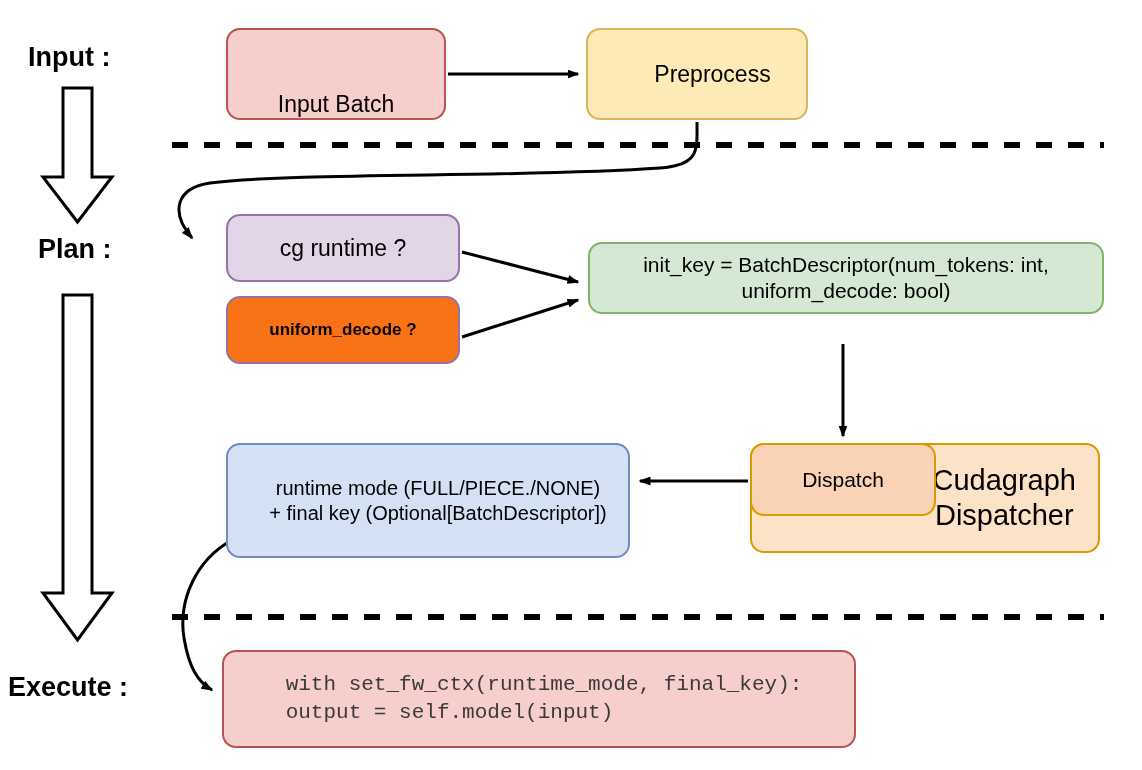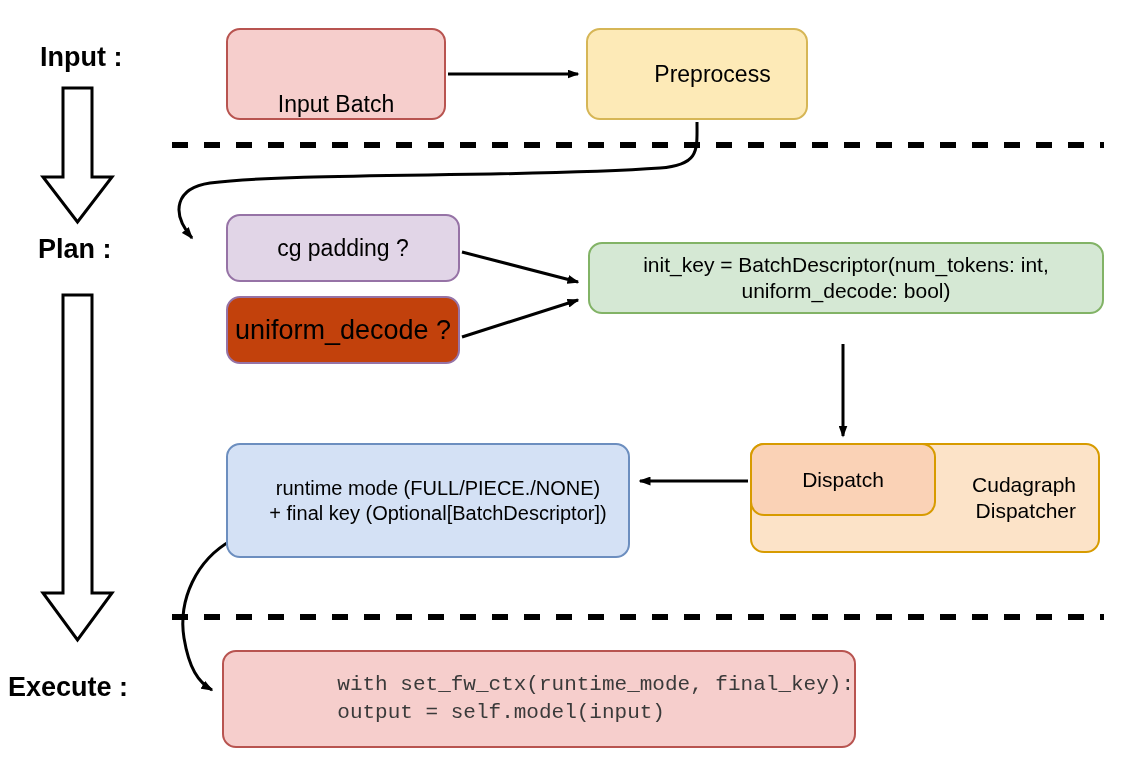--- a/index.html
+++ b/index.html
@@ -64,61 +64,61 @@
     font-size: 23px;
     padding-left: 31px;
   }
   .n-cg-padding {
     left: 226px; top: 214px; width: 234px; height: 68px;
     background: #e1d5e7; border-color: #9673a6;
     font-size: 23px;
   }
   .n-uniform-decode {
     left: 226px; top: 296px; width: 234px; height: 68px;
-    background: #c2410c; border-color: #9673a6;
-    font-size: 27px;
+    background: #f97316; border-color: #9673a6;
+    font-size: 17px;
+    font-weight: bold;
   }
   .n-init-key {
     left: 588px; top: 242px; width: 516px; height: 72px;
     background: #d5e8d4; border-color: #82b366;
     font-size: 21px;
   }
   .n-runtime-mode {
     left: 226px; top: 443px; width: 404px; height: 115px;
     background: #d4e1f5; border-color: #6c8ebf;
     font-size: 20px;
     padding-left: 20px;
   }
   .n-cudagraph-dispatcher {
     left: 750px; top: 443px; width: 350px; height: 110px;
     background: #fce3c8; border-color: #d79b00;
-    font-size: 21px;
+    font-size: 29px;
     justify-content: flex-end;
     align-items: center;
     padding-right: 22px;
-    text-align: right;
   }
   .n-dispatch {
     left: 750px; top: 443px; width: 186px; height: 73px;
     background: #fad2b6; border-color: #d79b00;
     font-size: 21px;
   }
   .n-exec-code {
     left: 222px; top: 650px; width: 634px; height: 98px;
     background: #f6cecc; border-color: #b85450;
     font-family: "Liberation Mono", "DejaVu Sans Mono", monospace;
     font-size: 21px;
-    justify-content: flex-end;
+    justify-content: center;
     text-align: left;
     padding-left: 10px;
     color: #3a3a3a;
     line-height: 1.32;
   }
 
-  .lbl-input   { left: 40px;  top: 42px; }
+  .lbl-input   { left: 28px;  top: 42px; }
   .lbl-plan    { left: 38px;  top: 234px; }
   .lbl-execute { left: 8px;   top: 672px; }
 </style>
 </head>
 <body>
 
 <div id="diagram-root">
 
   <svg id="edge-layer" viewBox="0 0 1142 770">
     <defs>
@@ -155,21 +155,21 @@
 
   <div class="node n-input-batch">
     <span class="node-text">Input Batch</span>
   </div>
 
   <div class="node n-preprocess">
     <span class="node-text">Preprocess</span>
   </div>
 
   <div class="node n-cg-padding">
-    <span class="node-text">cg padding ?</span>
+    <span class="node-text">cg runtime ?</span>
   </div>
 
   <div class="node n-uniform-decode">
     <span class="node-text">uniform_decode ?</span>
   </div>
 
   <div class="node n-init-key">
     <span class="node-text">init_key = BatchDescriptor(num_tokens: int,
 uniform_decode: bool)</span>
   </div>

